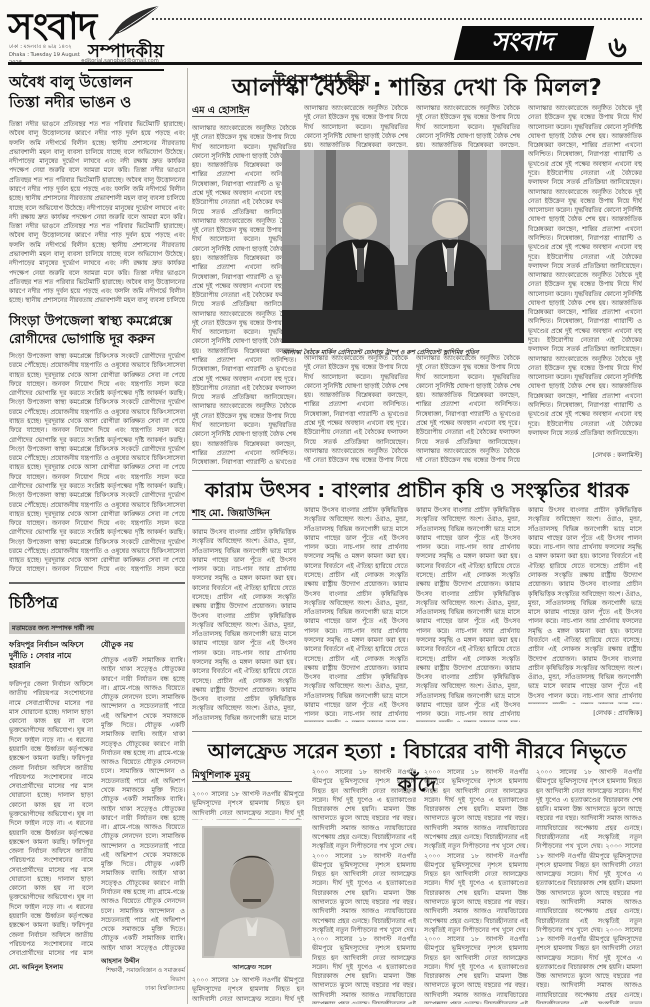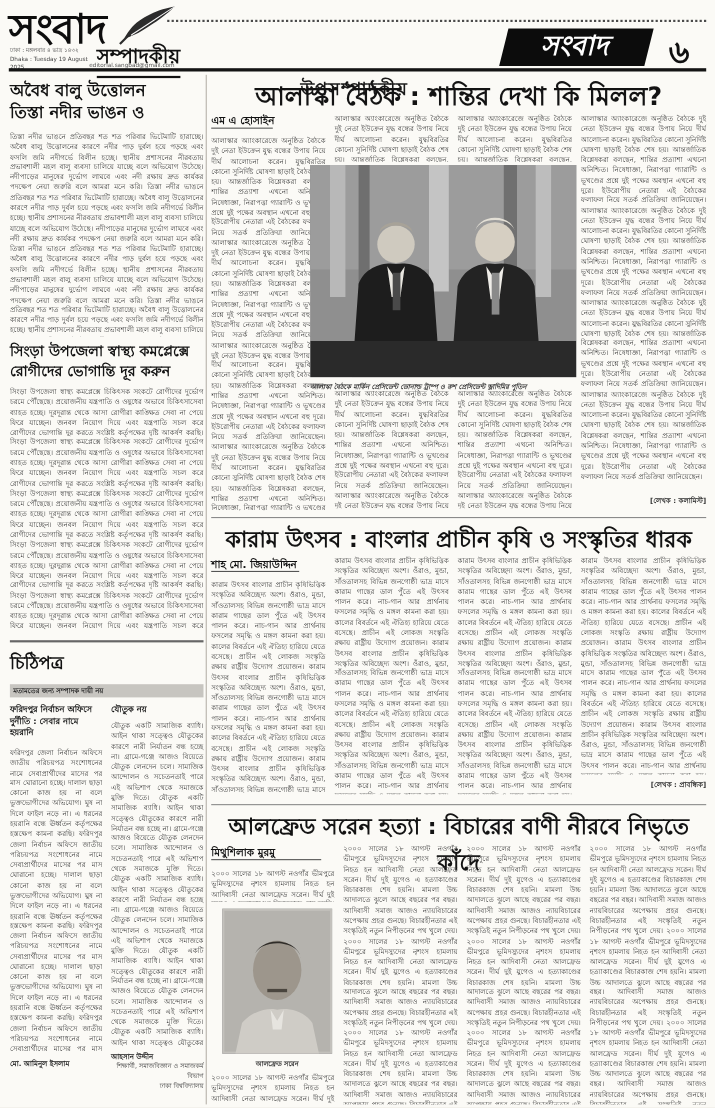--- a/index.html
+++ b/index.html
@@ -10,21 +10,21 @@
     font-family:"DejaVu Sans", sans-serif;
   }
   .abs { position:absolute; }
   .headline { font-weight:bold; color:#131313; letter-spacing:0; }
   .bodytext {
     font-size:6.4px; line-height:1.45; text-align:justify; color:#3d3d3d;
     overflow:hidden; word-break:break-word;
   }
   .byline { font-weight:bold; font-size:9.5px; color:#111; }
   .byline-rule { border-bottom:1px solid #555; height:3px; }
-  .credit { font-size:6.4px; font-weight:bold; color:#333; text-align:right; }
+  .credit { font-size:6.4px; font-weight:normal; color:#333; text-align:right; }
   .dotted { border-top:2px dotted #4a4a4a; height:0; }
   .rule-thick { background:#141414; }
   .rule-thin { background:#8a8a8a; }
   .vdiv { width:1px; background:#b6b2aa; }
   .masthead { font-size:37px; font-weight:bold; color:#0d0d0d; letter-spacing:-1px; line-height:1; }
   .smalldate { font-size:5.2px; color:#444; line-height:1.5; }
   .sec-label { font-size:18px; font-weight:bold; color:#111; border-bottom:2.5px solid #111; padding-bottom:1px; }
   .email { font-size:5.2px; color:#555; }
   .center-title { font-size:16px; font-weight:bold; color:#181818; letter-spacing:1px; }
   .brandbox {

